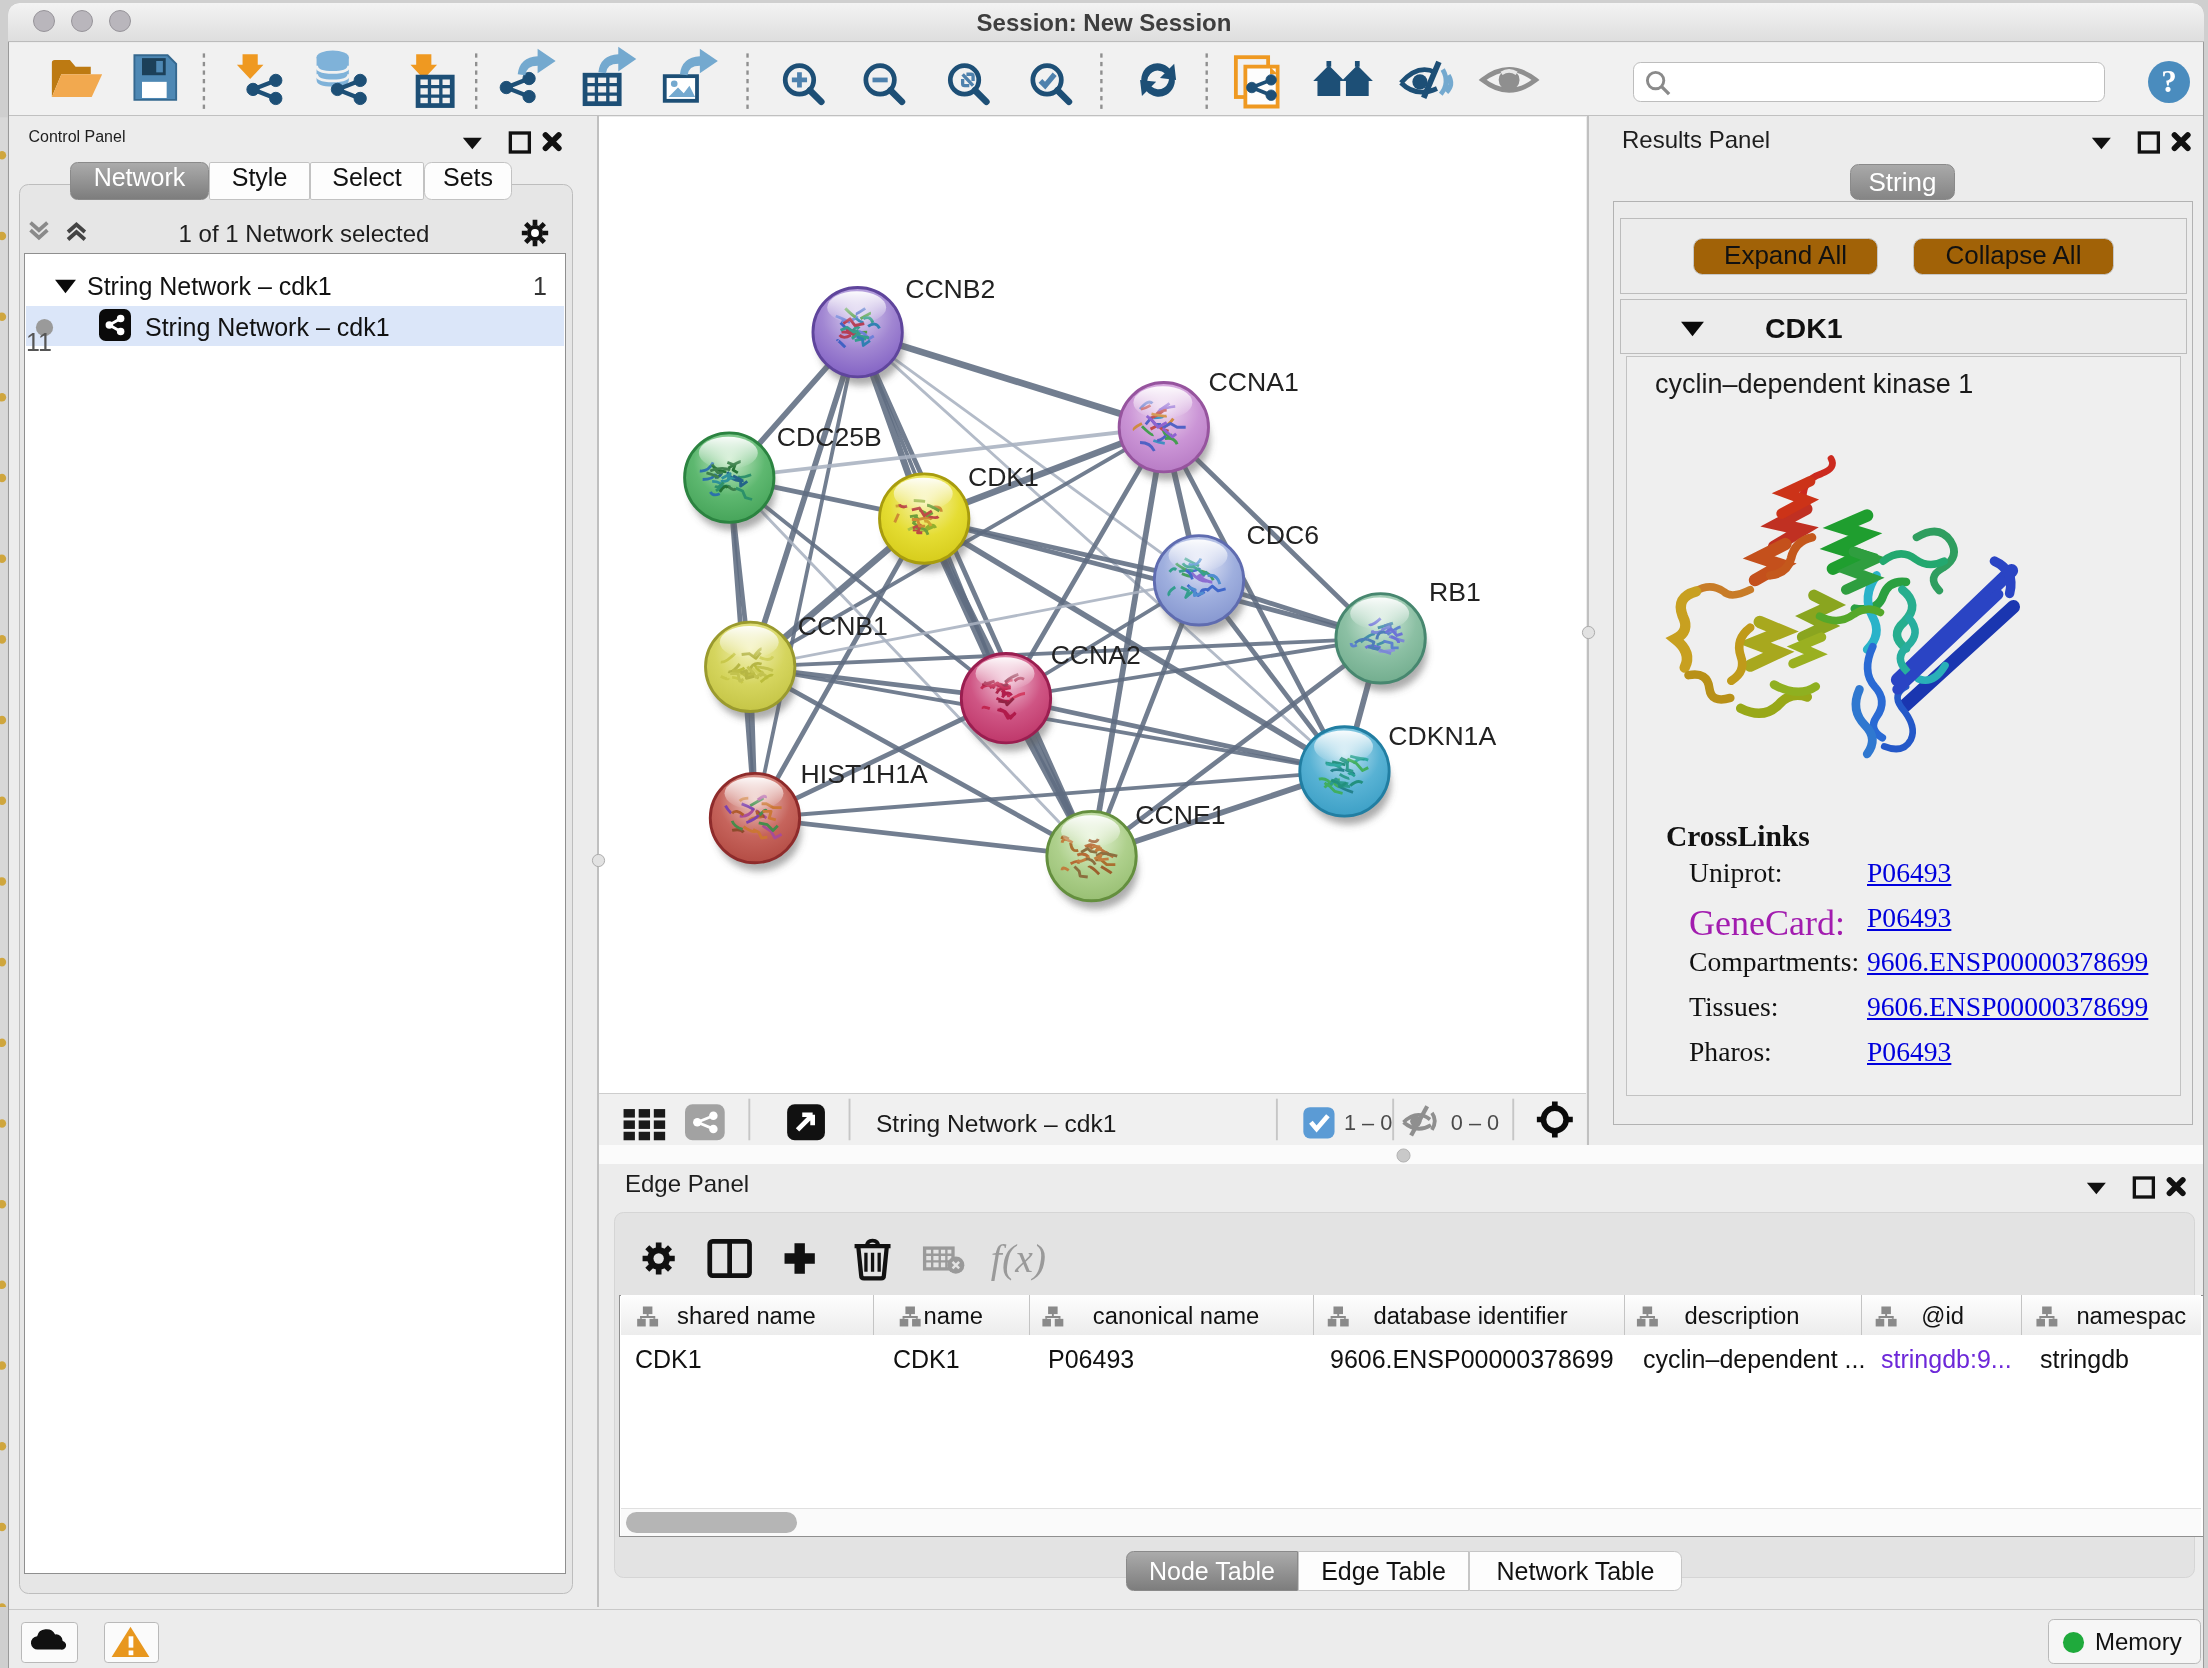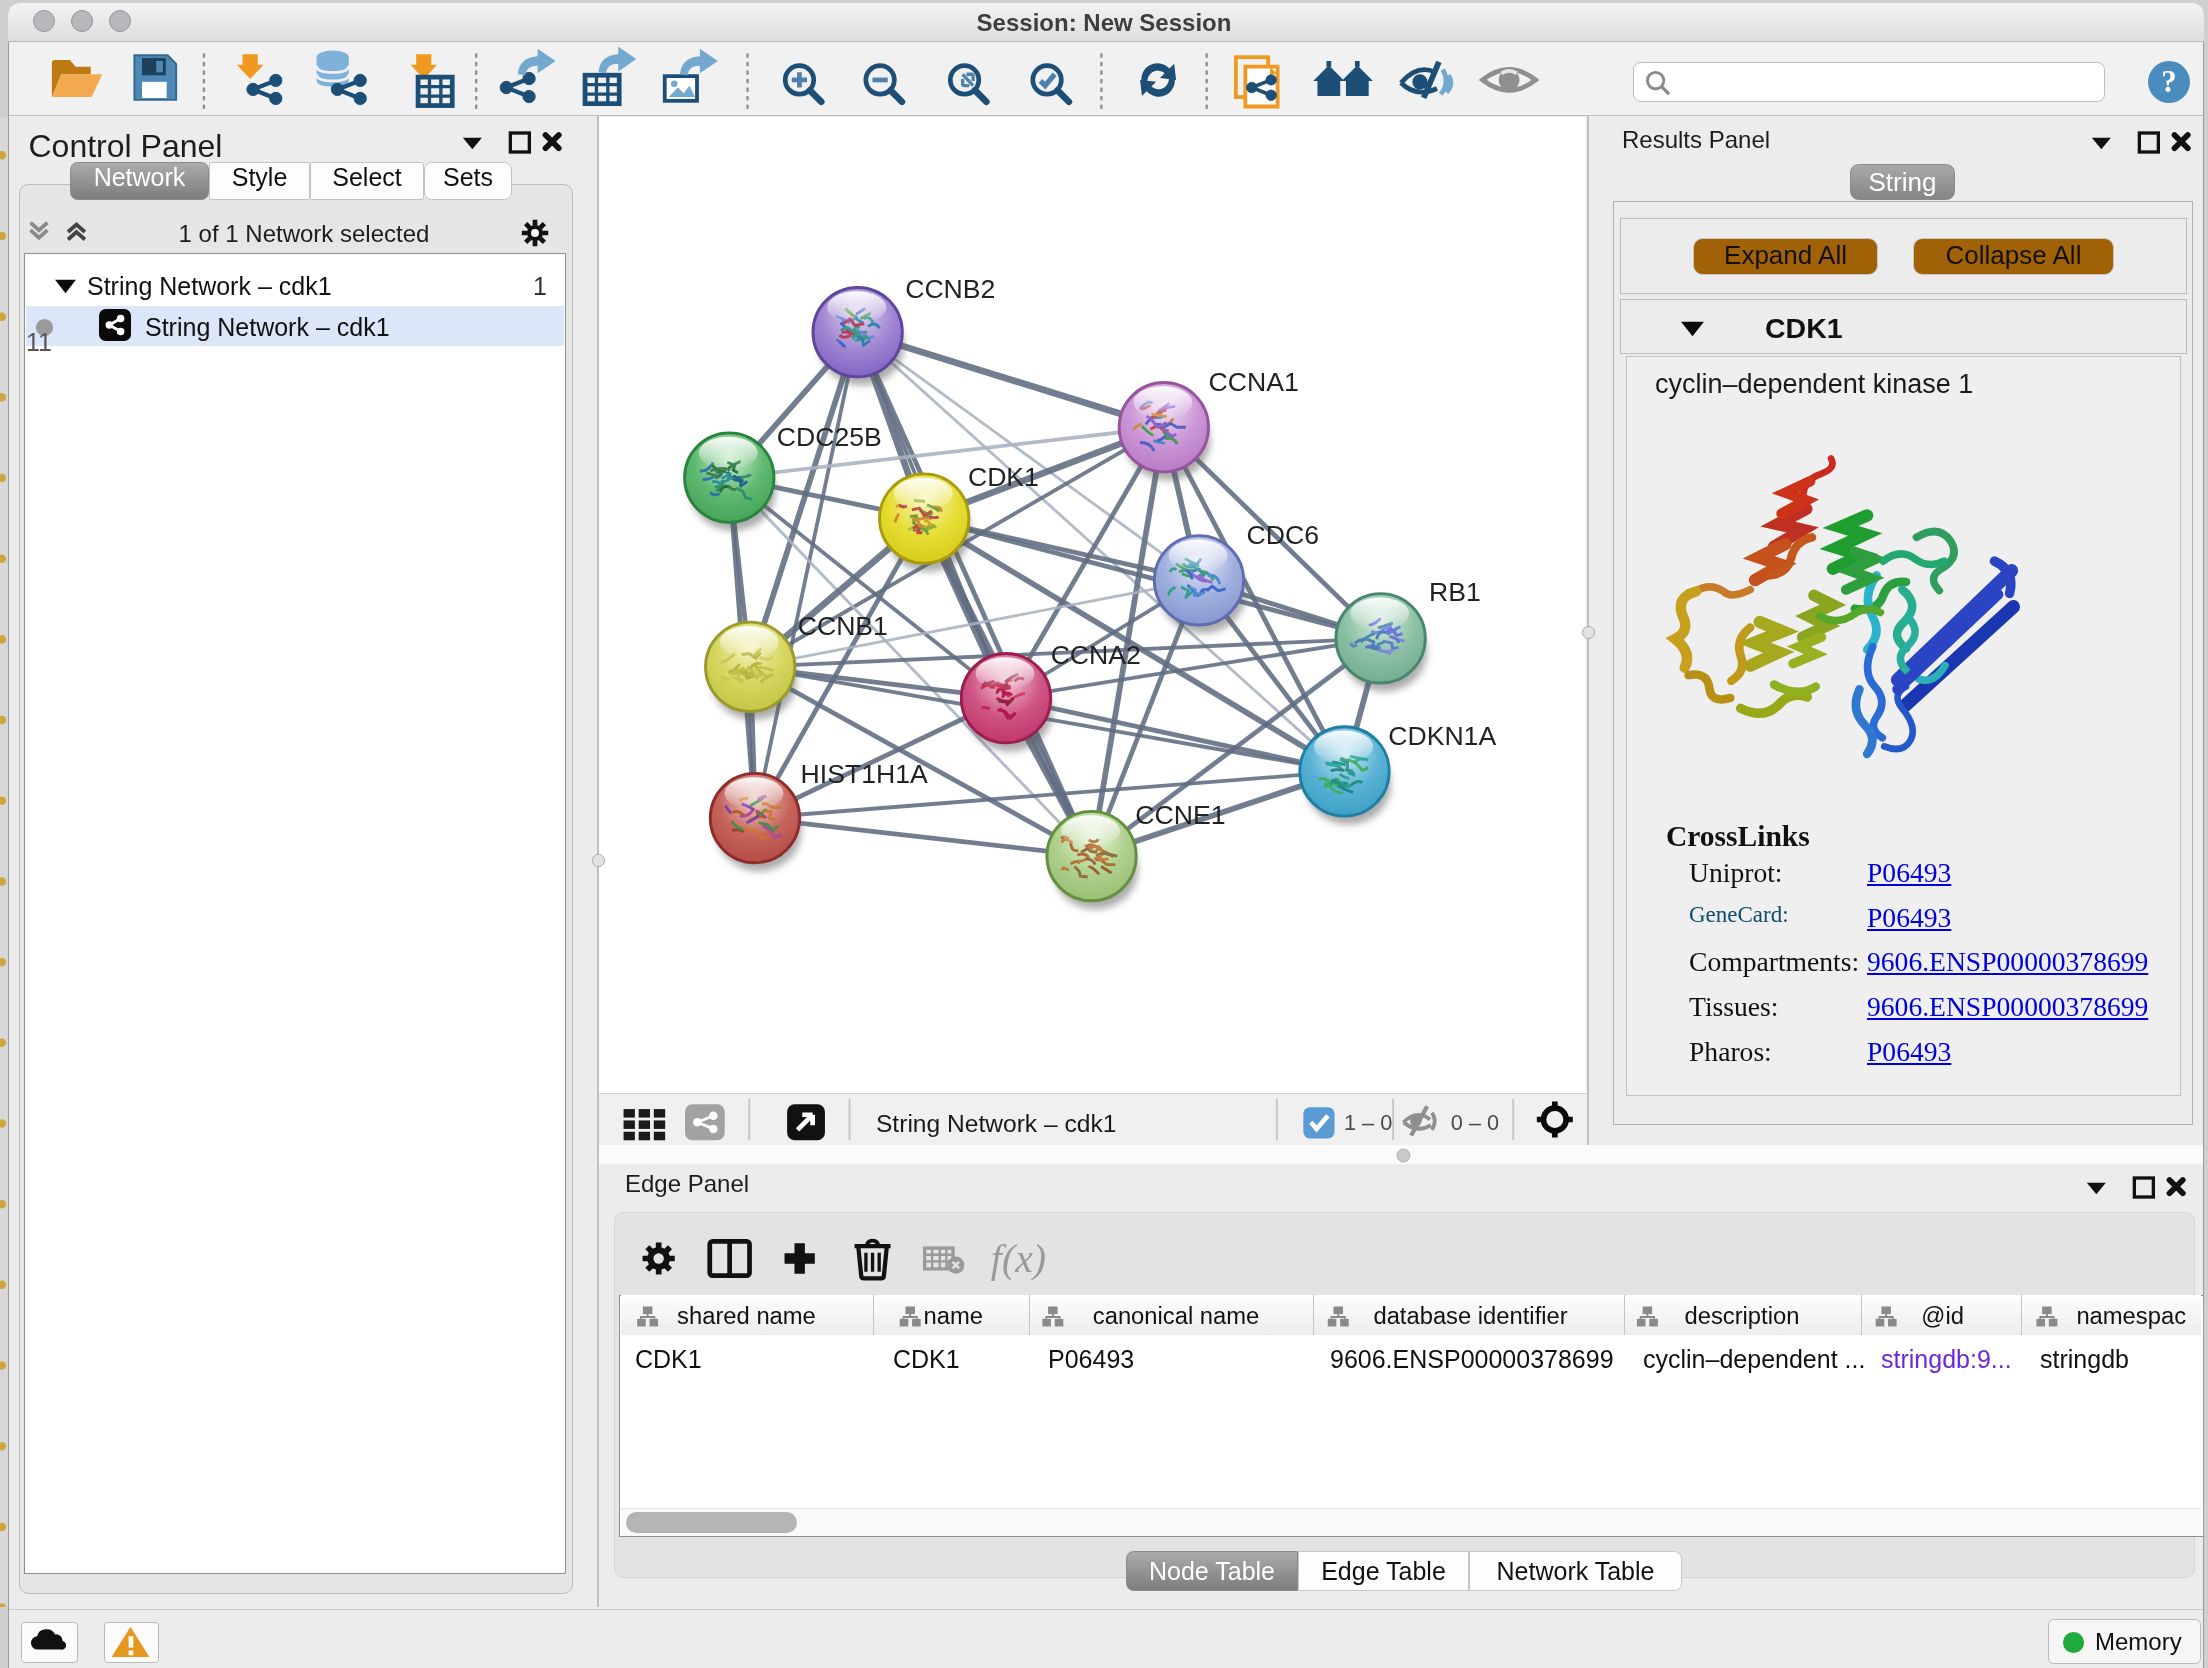--- a/index.html
+++ b/index.html
@@ -250,21 +250,21 @@
   </div>
   <div id="cpanel"></div>
   <div id="netpanel"></div>
   <div id="rpanel"></div>
   <div class="divv" style="left:597px; top:116px; height:1491px;"></div>
   <div class="divv" style="left:1587px; top:116px; height:1029px;"></div>
   <div id="splith"></div>
   <div id="tpanel"></div>
   <div id="statusbar"></div>
 
-  <div class="abs" style="left:28.5px; top:128px; font-size:32px; color:#1d1d1d;">Control Panel</div>
+  <div class="abs" style="left:28.5px; top:128px; font-size:16px; color:#1d1d1d;">Control Panel</div>
   <svg class="abs" style="left:460px; top:131px;" width="114" height="23" viewBox="0 0 120 24">
     <path d="M3 7 L23 7 L13 19 Z" fill="#111"></path>
     <rect x="53" y="2" width="20" height="20" fill="none" stroke="#111" stroke-width="3.5"></rect>
     <path d="M90 4 L104 18 M104 4 L90 18" stroke="#111" stroke-width="6" stroke-linecap="round"></path>
   </svg>
   <div class="tabbtn tabsel" style="left:70px; width:139px; border-radius:7.6px;">Network</div>
   <div class="tabbtn" style="left:209px; width:101px; border-radius:1.9px;">Style</div>
   <div class="tabbtn" style="left:310px; width:114px; border-radius:1.9px;">Select</div>
   <div class="tabbtn" style="left:424px; width:88px; border-radius:7.6px;">Sets</div>
   <div id="cpbody"></div>
@@ -884,21 +884,21 @@
       <path d="M235 120 q18 -14 34 -2 q14 10 30 2" stroke="#23a86f" stroke-width="8"></path>
       <path d="M262 180 q14 16 -2 30 q-14 12 0 26" stroke="#27ae9e" stroke-width="8"></path>
       <path d="M210 255 q-10 22 6 38 q14 14 2 30" stroke="#2f78d0" stroke-width="9"></path>
       <path d="M250 255 L356 155" stroke="#2a44c4" stroke-width="11"></path>
       <path d="M95 190 q-16 12 -10 30 q6 16 -10 26" stroke="#c09a1a" stroke-width="9"></path>
     </g>
   </svg>
   <div class="serif abs" style="left:1666px; top:820px; font-size:29.5px; font-weight:bold; color:#111;">CrossLinks</div>
   <div class="serif abs" style="left:1689px; top:857px; font-size:27.6px; color:#111;">Uniprot:</div>
   <div class="serif abs" style="left:1867px; top:857px; font-size:27.6px;"><a class="lnk" style="text-decoration:underline;">P06493</a></div>
-  <div class="serif abs" style="left:1689px; top:902px; font-size:23px; color:#0c4a6e;">GeneCard:</div>
+  <div class="serif abs" style="left:1689px; top:902px; font-size:36px; color:#a21caf;">GeneCard:</div>
   <div class="serif abs" style="left:1867px; top:902px; font-size:27.6px;"><a class="lnk" style="text-decoration:underline;">P06493</a></div>
   <div class="serif abs" style="left:1689px; top:946px; font-size:27.6px; color:#111;">Compartments:</div>
   <div class="serif abs" style="left:1867px; top:946px; font-size:27.6px;"><a class="lnk" style="text-decoration:underline;">9606.ENSP00000378699</a></div>
   <div class="serif abs" style="left:1689px; top:991px; font-size:27.6px; color:#111;">Tissues:</div>
   <div class="serif abs" style="left:1867px; top:991px; font-size:27.6px;"><a class="lnk" style="text-decoration:underline;">9606.ENSP00000378699</a></div>
   <div class="serif abs" style="left:1689px; top:1036px; font-size:27.6px; color:#111;">Pharos:</div>
   <div class="serif abs" style="left:1867px; top:1036px; font-size:27.6px;"><a class="lnk" style="text-decoration:underline;">P06493</a></div>
 
   <div class="abs" style="left:625px; top:1170px; font-size:24px; color:#1d1d1d;">Edge Panel</div>
   <svg class="abs" style="left:2084px; top:1176px;" width="114" height="23" viewBox="0 0 120 24">

